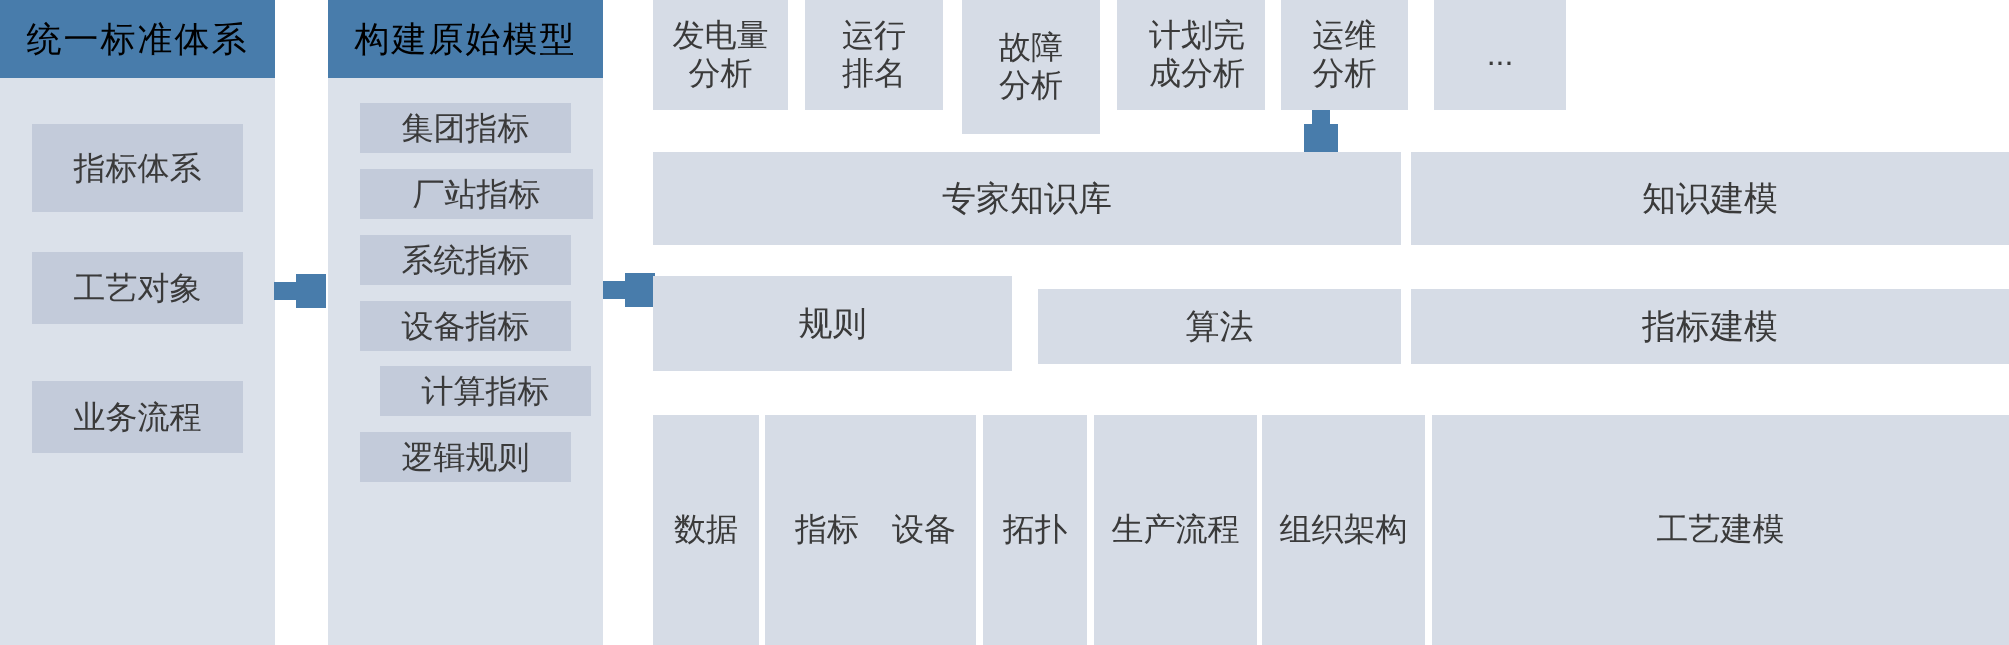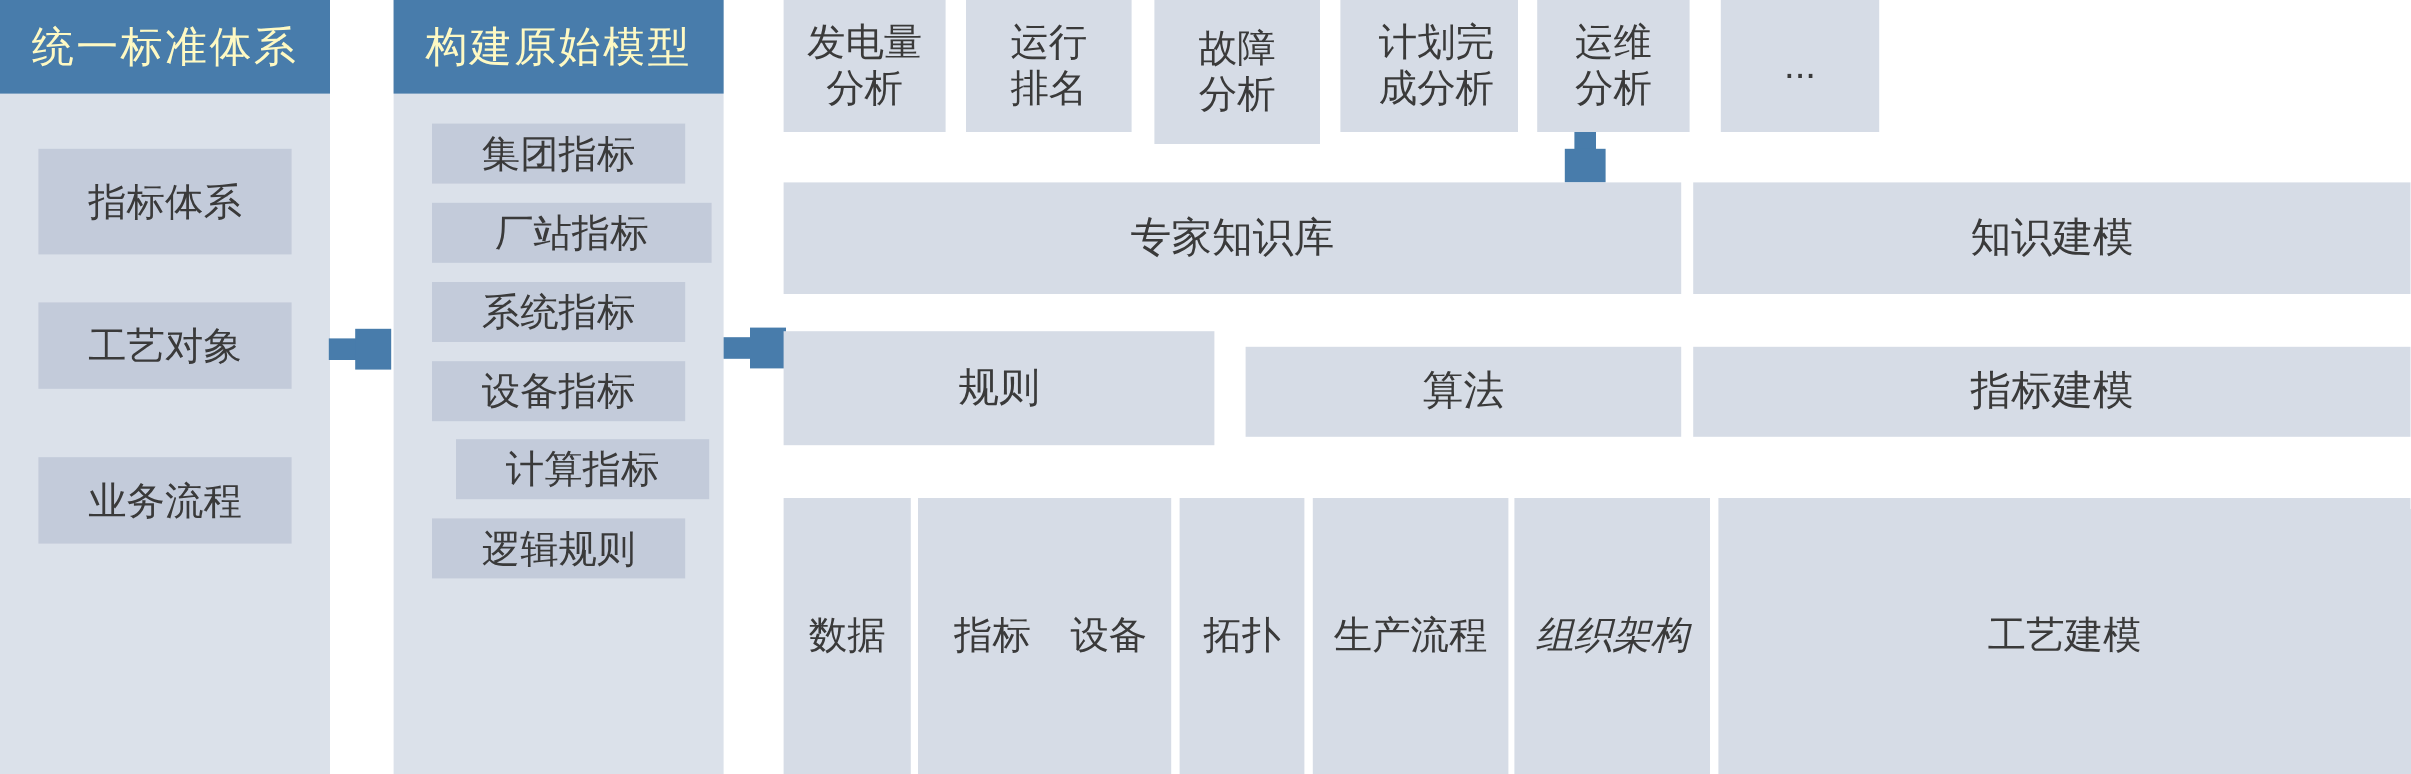--- a/index.html
+++ b/index.html
@@ -24,21 +24,21 @@
     position: absolute;
     background: #dbe1ea;
   }
   .panel-header {
     position: absolute;
     left: 0;
     top: 0;
     width: 100%;
     height: 78px;
     background: #487cab;
-    color: #fef9c3;
+    color: #000000;
     display: flex;
     align-items: center;
     justify-content: center;
     font-size: 35px;
     letter-spacing: 2px;
     box-sizing: border-box;
   }
   .chip {
     position: absolute;
     background: #c3cbda;
@@ -139,21 +139,21 @@
 
   <div class="arrow-right" style="left:603px; top:273px;">
     <div class="shaft"></div>
     <div class="head"></div>
   </div>
 
   <div class="tile" style="left:653px; top:0px; width:135px; height:110px;">发电量
 分析</div>
   <div class="tile" style="left:805px; top:0px; width:138px; height:110px;">运行
 排名</div>
-  <div class="tile" style="left:962px; top:0px; width:138px; height:120px;">故障
+  <div class="tile" style="left:962px; top:0px; width:138px; height:134px;">故障
 分析</div>
   <div class="tile" style="left:1117px; top:0px; width:148px; height:110px;padding-left:12px;">计划完
 成分析</div>
   <div class="tile" style="left:1281px; top:0px; width:127px; height:110px;">运维
 分析</div>
   <div class="tile" style="left:1434px; top:0px; width:132px; height:110px;">...</div>
 
   <div class="arrow-down" style="left:1304px; top:110px;">
     <div class="shaft"></div>
     <div class="head"></div>
@@ -164,16 +164,16 @@
 
   <div class="tile wide" style="left:653px; top:276px; width:359px; height:95px;">规则</div>
   <div class="tile wide" style="left:1038px; top:289px; width:363px; height:75px;">算法</div>
   <div class="tile wide" style="left:1411px; top:289px; width:598px; height:75px;">指标建模</div>
 
   <div class="tile" style="left:653px; top:415px; width:106px; height:230px;">数据</div>
   <div class="tile" style="left:765px; top:415px; width:124px; height:230px;">指标</div>
   <div class="tile" style="left:872px; top:415px; width:104px; height:230px;">设备</div>
   <div class="tile" style="left:983px; top:415px; width:104px; height:230px;">拓扑</div>
   <div class="tile" style="left:1094px; top:415px; width:163px; height:230px;">生产流程</div>
-  <div class="tile" style="left:1262px; top:415px; width:163px; height:230px;font-style:italic;">组织架构</div>
+  <div class="tile" style="left:1262px; top:415px; width:163px; height:230px;">组织架构</div>
   <div class="tile" style="left:1432px; top:415px; width:577px; height:230px;">工艺建模</div>
 
 </div>
 
 </body></html>

